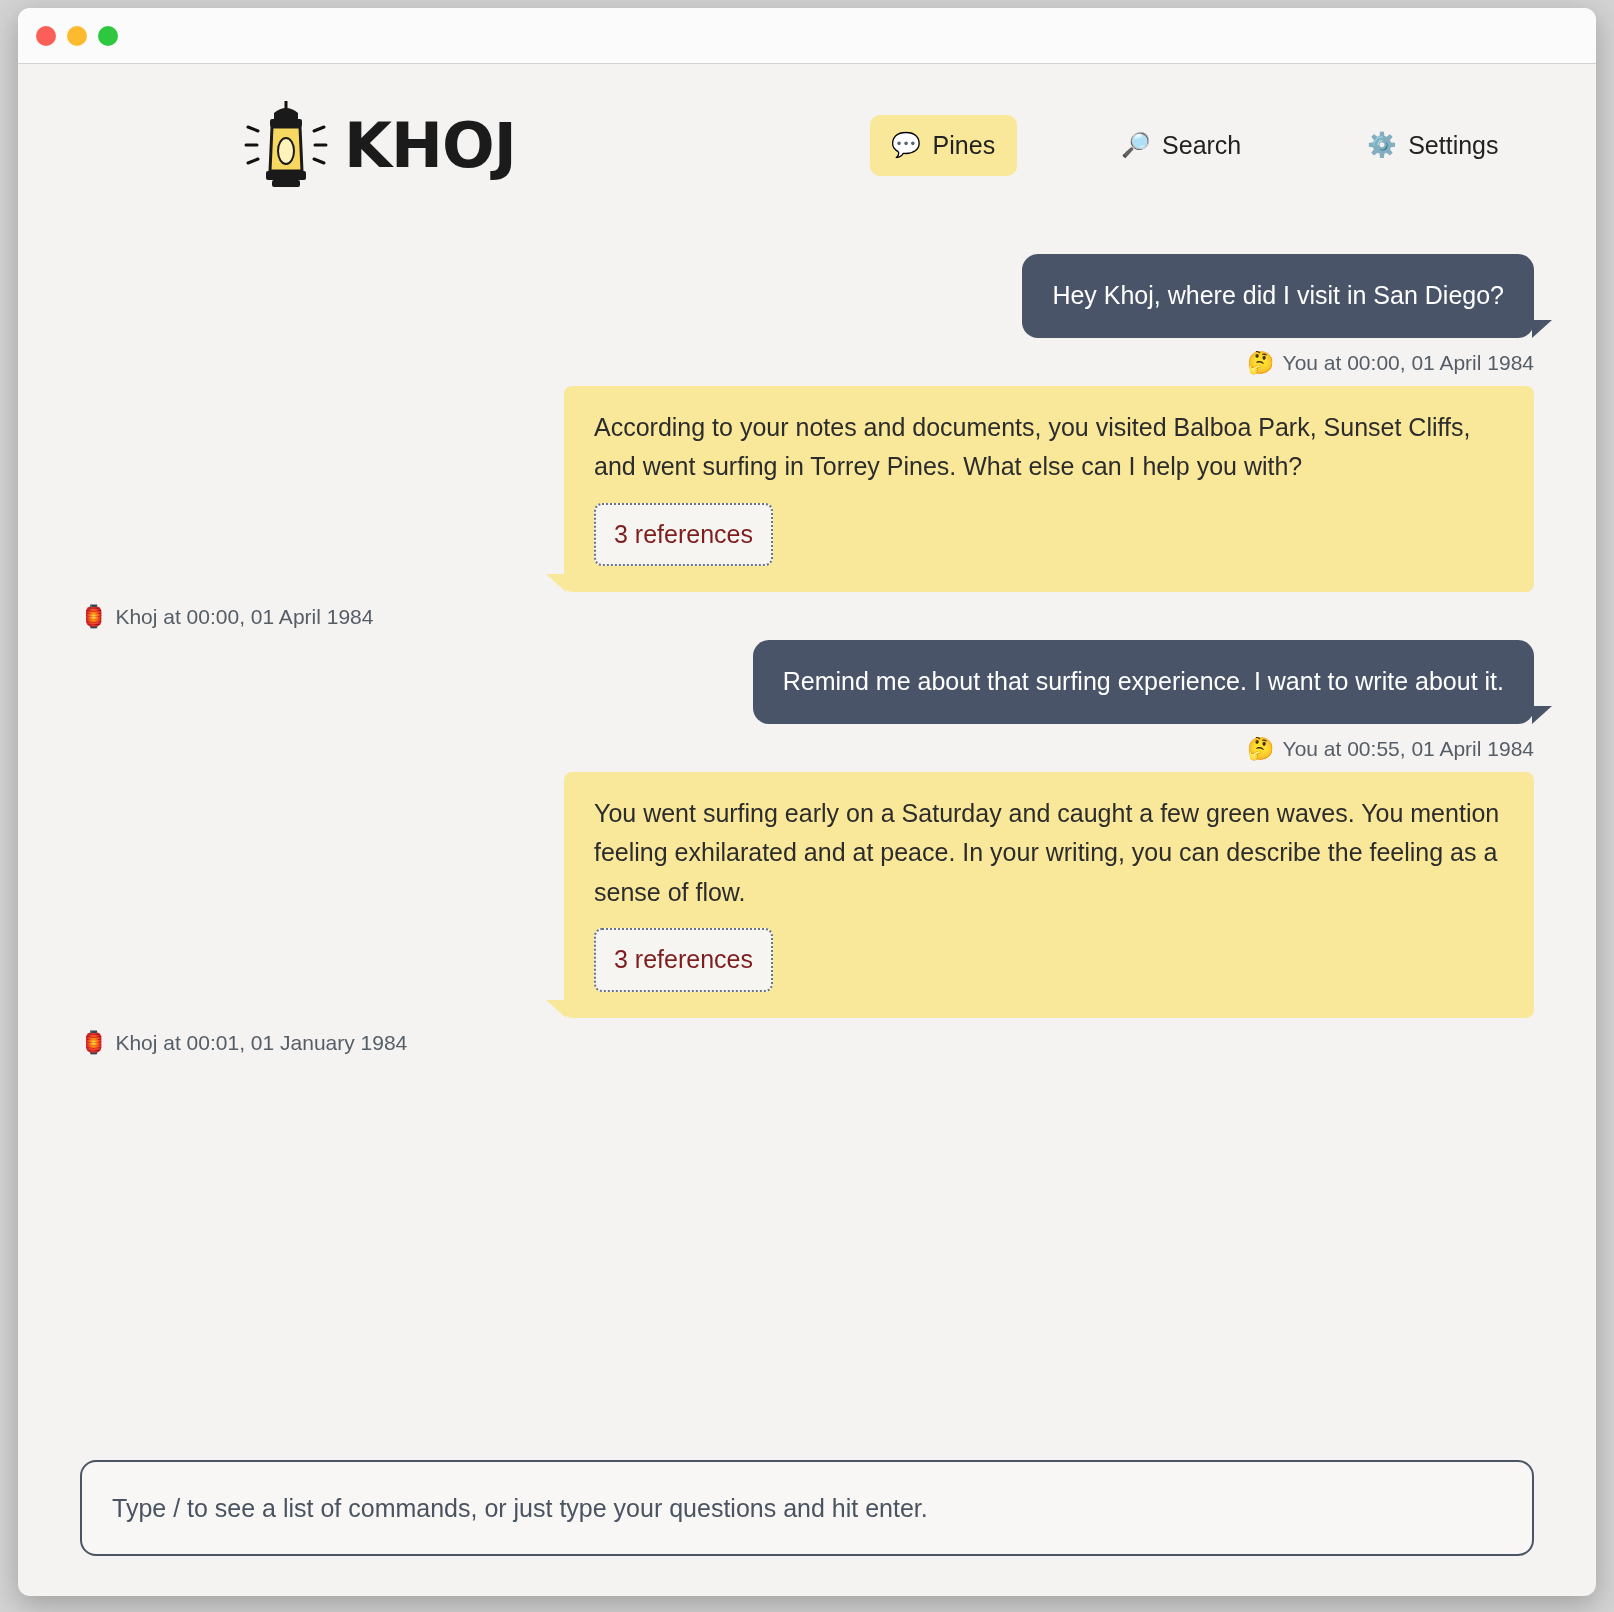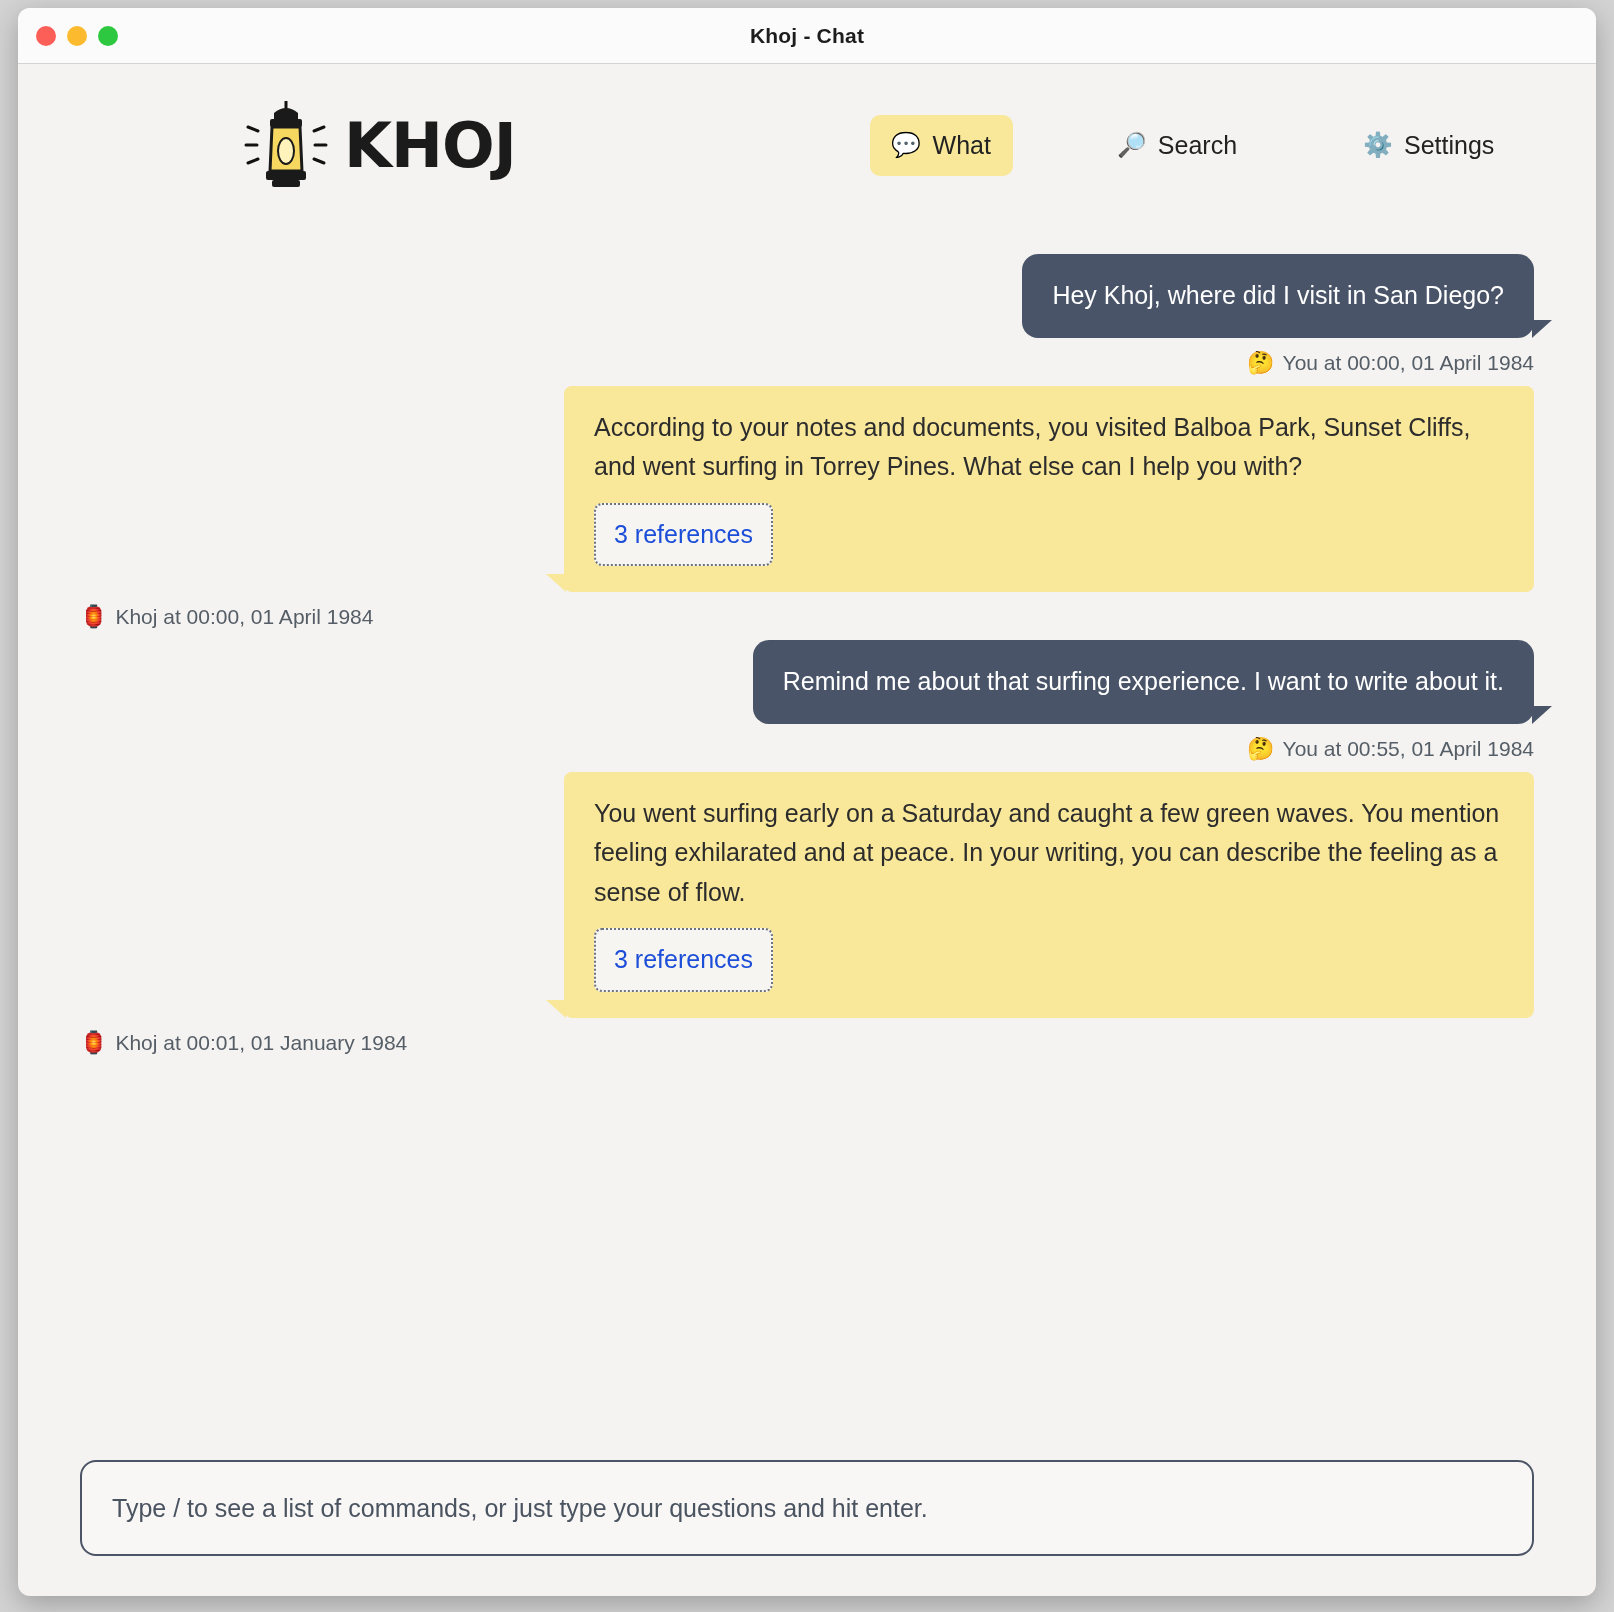--- a/index.html
+++ b/index.html
@@ -164,21 +164,21 @@
     border-right: 20px solid #f9e79a;
     border-bottom: 18px solid transparent;
   }
   .ref-btn {
     display: inline-block;
     margin-top: 16px;
     padding: 10px 18px;
     border: 2px dotted #6b7280;
     border-radius: 8px;
     background: #f6f5f2;
-    color: #1d4ed8;
+    color: #7f1d1d;
     font-size: 25px;
     cursor: pointer;
   }
   .meta {
     margin-top: 12px;
     font-size: 21px;
     color: #555d66;
     display: flex;
     align-items: center;
     gap: 8px;
@@ -209,21 +209,20 @@
 
 <div id="app">
   <div class="window">
 
     <div class="titlebar">
       <div class="traffic">
         <span class="dot red"></span>
         <span class="dot yellow"></span>
         <span class="dot green"></span>
       </div>
-      <div class="title-text">Khoj - Chat</div>
     </div>
 
     <div class="content">
 
       <div class="topbar">
         <div class="logo">
           <span class="lantern">
             <svg width="92" height="96" viewBox="0 0 92 96" xmlns="http://www.w3.org/2000/svg">
               <g stroke="#111" stroke-width="3" fill="none" stroke-linecap="round">
                 <line x1="8" y1="30" x2="18" y2="34"></line>
@@ -241,21 +240,21 @@
               <rect x="26" y="74" width="40" height="9" rx="2" fill="#1a1a1a"></rect>
               <rect x="32" y="83" width="28" height="7" rx="2" fill="#1a1a1a"></rect>
             </svg>
           </span>
           <span class="logo-word">KHOJ</span>
         </div>
 
         <div class="nav">
           <div class="nav-item active">
             <span class="nav-ico">💬</span>
-            <span>What</span>
+            <span>Pines</span>
           </div>
           <div class="nav-item">
             <span class="nav-ico">🔎</span>
             <span>Search</span>
           </div>
           <div class="nav-item">
             <span class="nav-ico">⚙️</span>
             <span>Settings</span>
           </div>
         </div>

